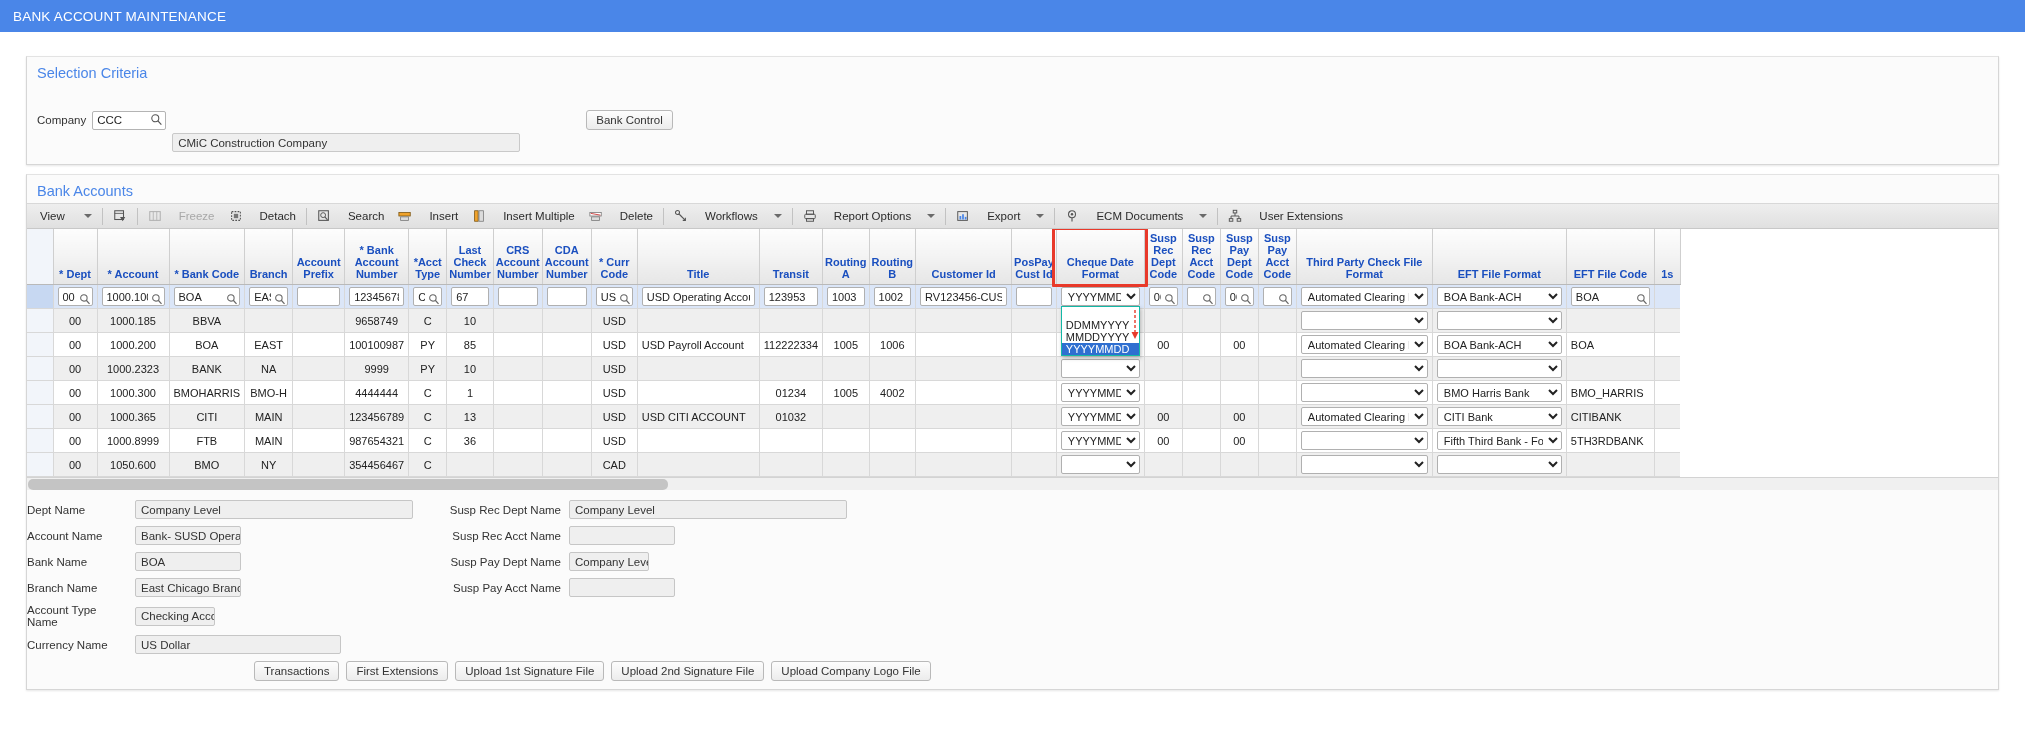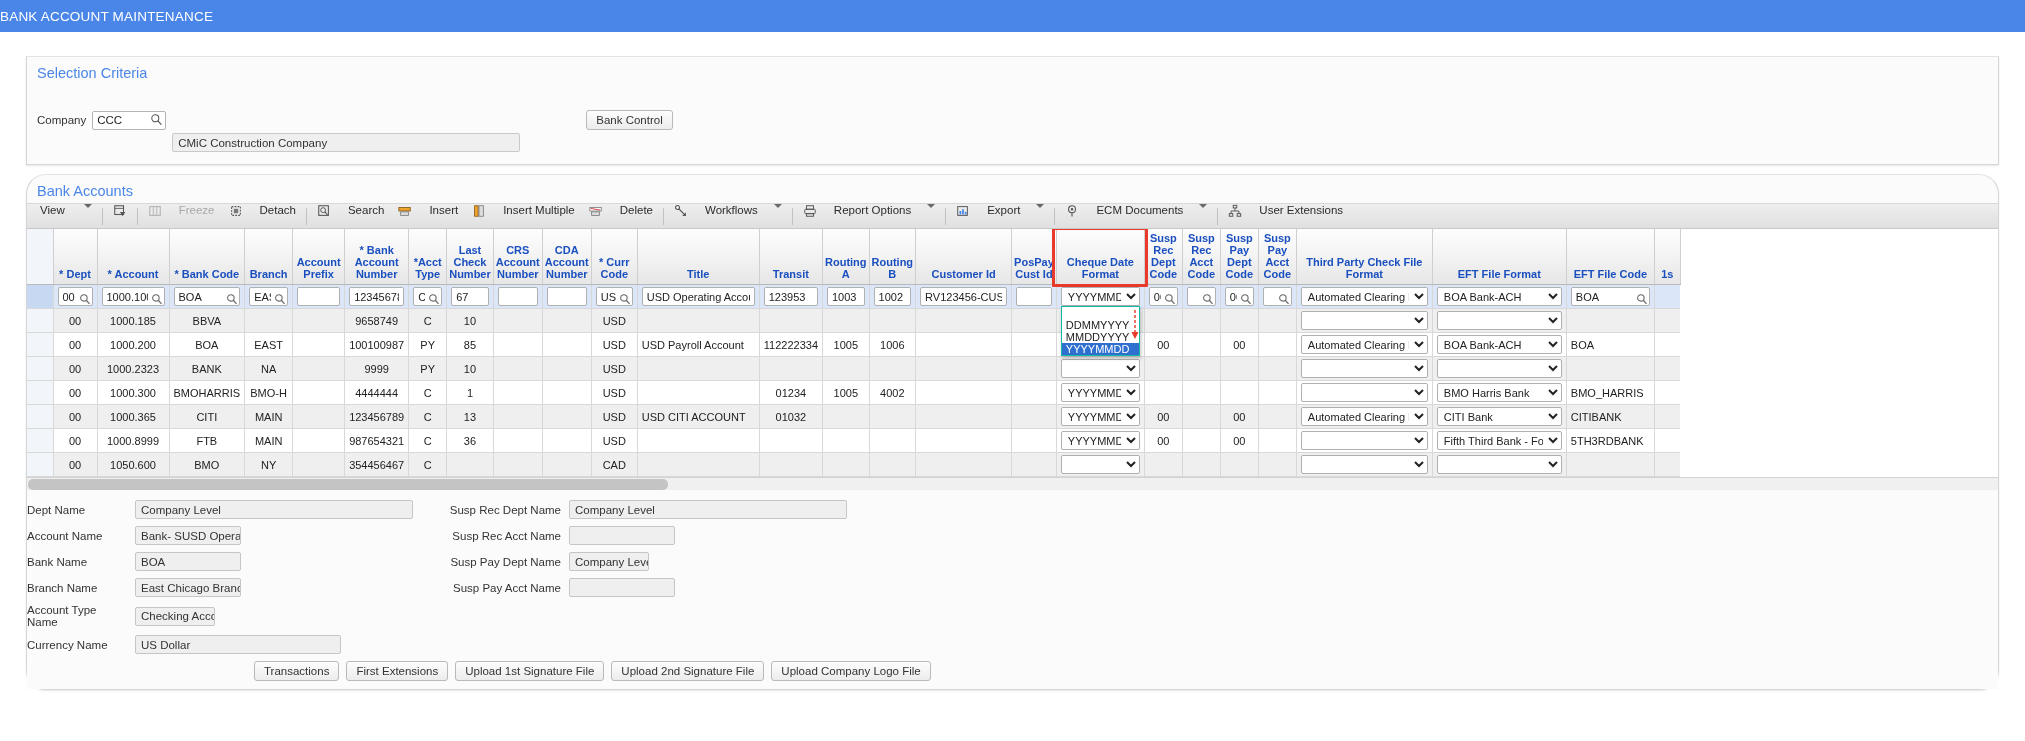--- a/index.html
+++ b/index.html
@@ -13,20 +13,21 @@
     color: #333;
   }
 
   
   .titlebar {
     height: 32px;
     background: #4a86e8;
     color: #ffffff;
     display: flex;
     align-items: center;
+    padding-left: 13px;
     font-size: 13.5px;
     letter-spacing: .2px;
   }
 
   
   .page {
     padding: 16px;
     background: #ffffff;
   }
 
@@ -102,21 +103,21 @@
     align-items: center;
     height: 26px;
     background: linear-gradient(#eeeeee,#e0e0e0);
     border-top: 1px solid #d8d8d8;
     border-bottom: 1px solid #c8c8c8;
     padding-left: 6px;
     gap: 0;
     font-size: 11.5px;
   }
   .tb-item {
-    display: flex; align-items: flex-start; gap: 17px;
+    display: flex; align-items: center; gap: 17px;
     padding: 0 7px;
     height: 24px;
     color: #2b2b2b;
     cursor: pointer;
     white-space: nowrap;
   }
   .tb-item.disabled { color: #a8a8a8; cursor: default; }
   .tb-sep { width: 1px; height: 17px; background: #c2c2c2; margin: 0 3px; }
   .caret {
     width: 0; height: 0;
@@ -295,21 +296,21 @@
         <svg class="mag" viewBox="0 0 16 16">
             <circle cx="6.5" cy="6.5" r="4.3" fill="none" stroke="#555" stroke-width="1.3"></circle>
             <line x1="9.7" y1="9.7" x2="14" y2="14.4" stroke="#555" stroke-width="1.5"></line>
           </svg>
       </span>
       <span class="readonly-field" style="width:348px">CMiC Construction Company</span>
       <button class="btn" style="margin-left:60px">Bank Control</button>
     </div>
   </div>
 
-  <div class="panel panel2" style="position:relative;border-radius:20px;">
+  <div class="panel panel2" style="position:relative;">
     <div class="panel-title">Bank Accounts</div>
 
     <div class="toolbar">
       <div class="tb-item">
         <span>View</span>
         <span class="caret"></span>
       </div>
       <div class="tb-sep"></div>
       <div class="tb-item">
         <svg class="tb-ico" viewBox="0 0 16 16">

